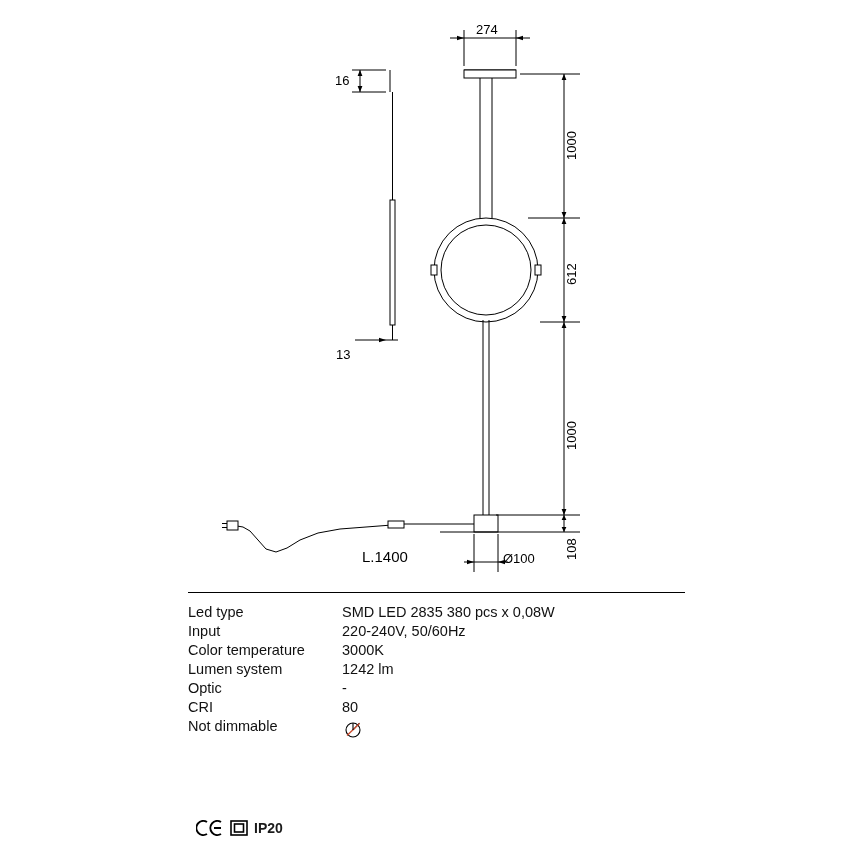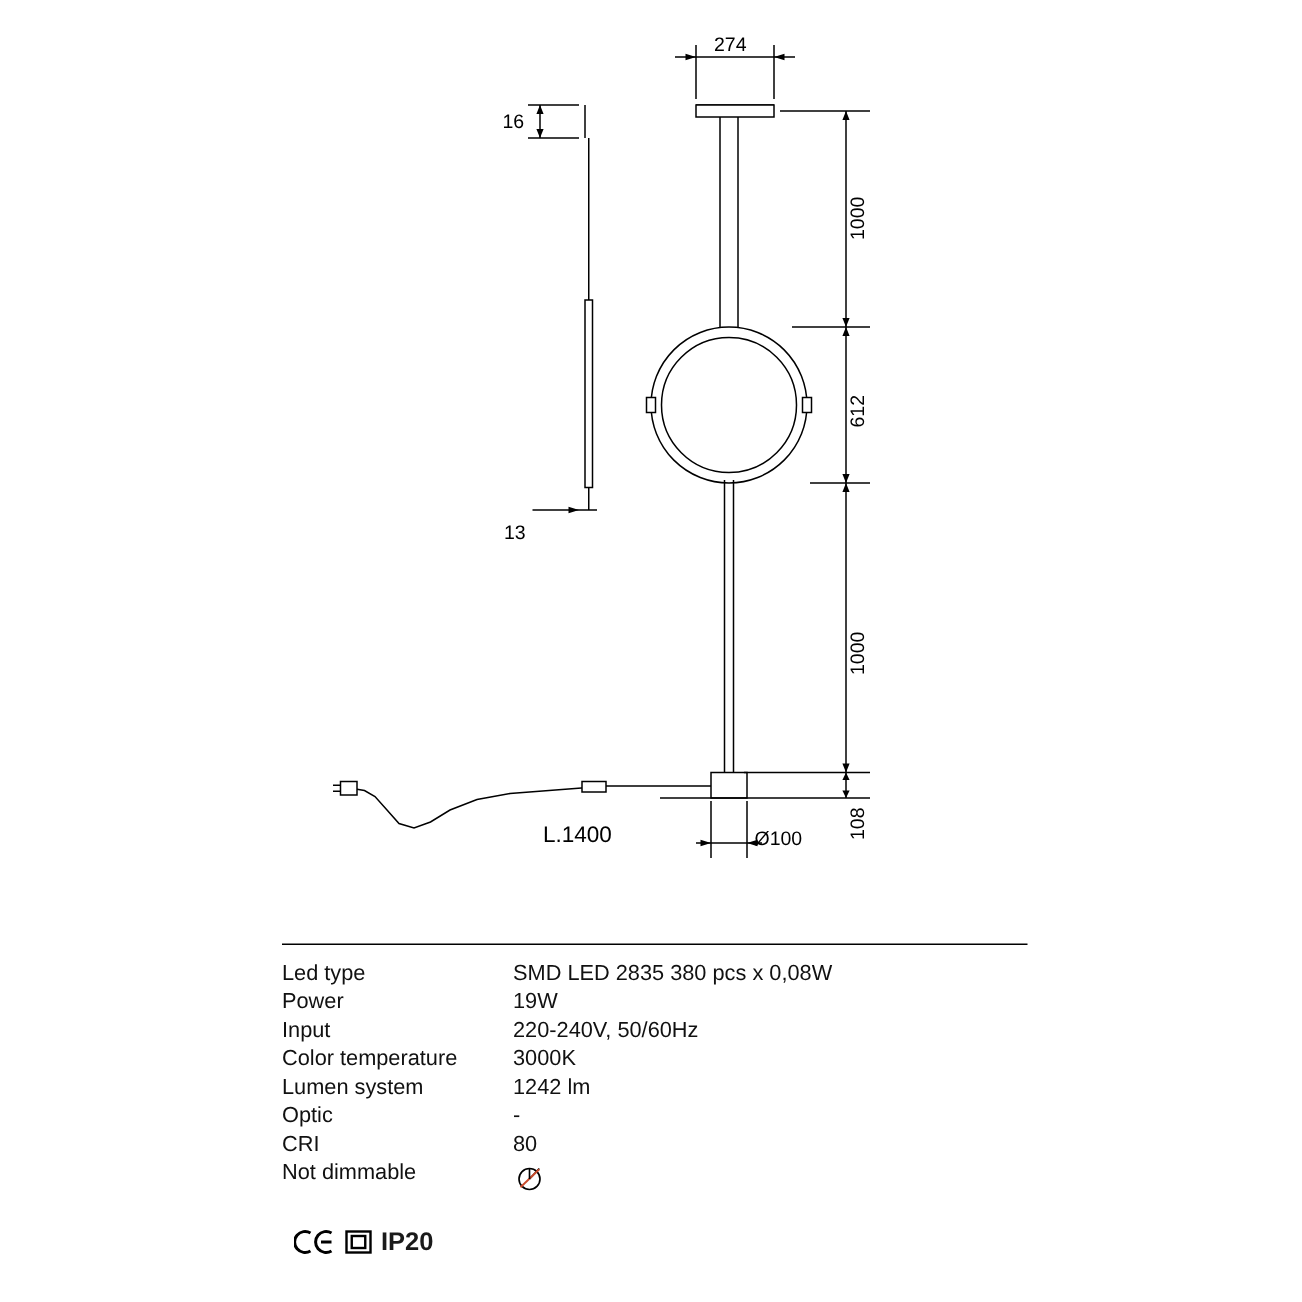--- a/index.html
+++ b/index.html
@@ -37,21 +37,20 @@
   .vert {
     transform-origin: left top;
     transform: rotate(-90deg);
   }
   
   .spec-wrap {
     position: absolute;
     left: 188px;
     top: 592px;
     width: 500px;
-    margin-top: 37px;
   }
   .spec-rule {
     width: 497px;
     height: 1px;
     background: #000;
     margin-bottom: 9px;
   }
   table.spec {
     border-collapse: collapse;
     font-size: 14.5px;
@@ -72,21 +71,21 @@
   }
   .footer {
     position: absolute;
     left: 196px;
     top: 818px;
     display: flex;
     align-items: center;
     gap: 5px;
   }
   .ip-code {
-    font-size: 17px;
+    font-size: 14px;
     font-weight: bold;
     letter-spacing: 0px;
     font-family: "Liberation Sans", sans-serif;
   }
   .nodim-cell {
     padding-left: 1px;
   }
 </style>
 </head>
 <body>
@@ -197,24 +196,20 @@
     <div class="dim-label" style="left:362px; top:548px; font-size:15px;">L.1400</div>
   </div>
 
   <div class="spec-wrap">
     <div class="spec-rule"></div>
     <table class="spec">
       <tbody>
         <tr>
           <td class="key">Led type</td>
           <td class="val">SMD LED 2835 380 pcs x 0,08W</td>
-        </tr>
-        <tr>
-          <td class="key">Power</td>
-          <td class="val">19W</td>
         </tr>
         <tr>
           <td class="key">Input</td>
           <td class="val">220-240V, 50/60Hz</td>
         </tr>
         <tr>
           <td class="key">Color temperature</td>
           <td class="val">3000K</td>
         </tr>
         <tr>

